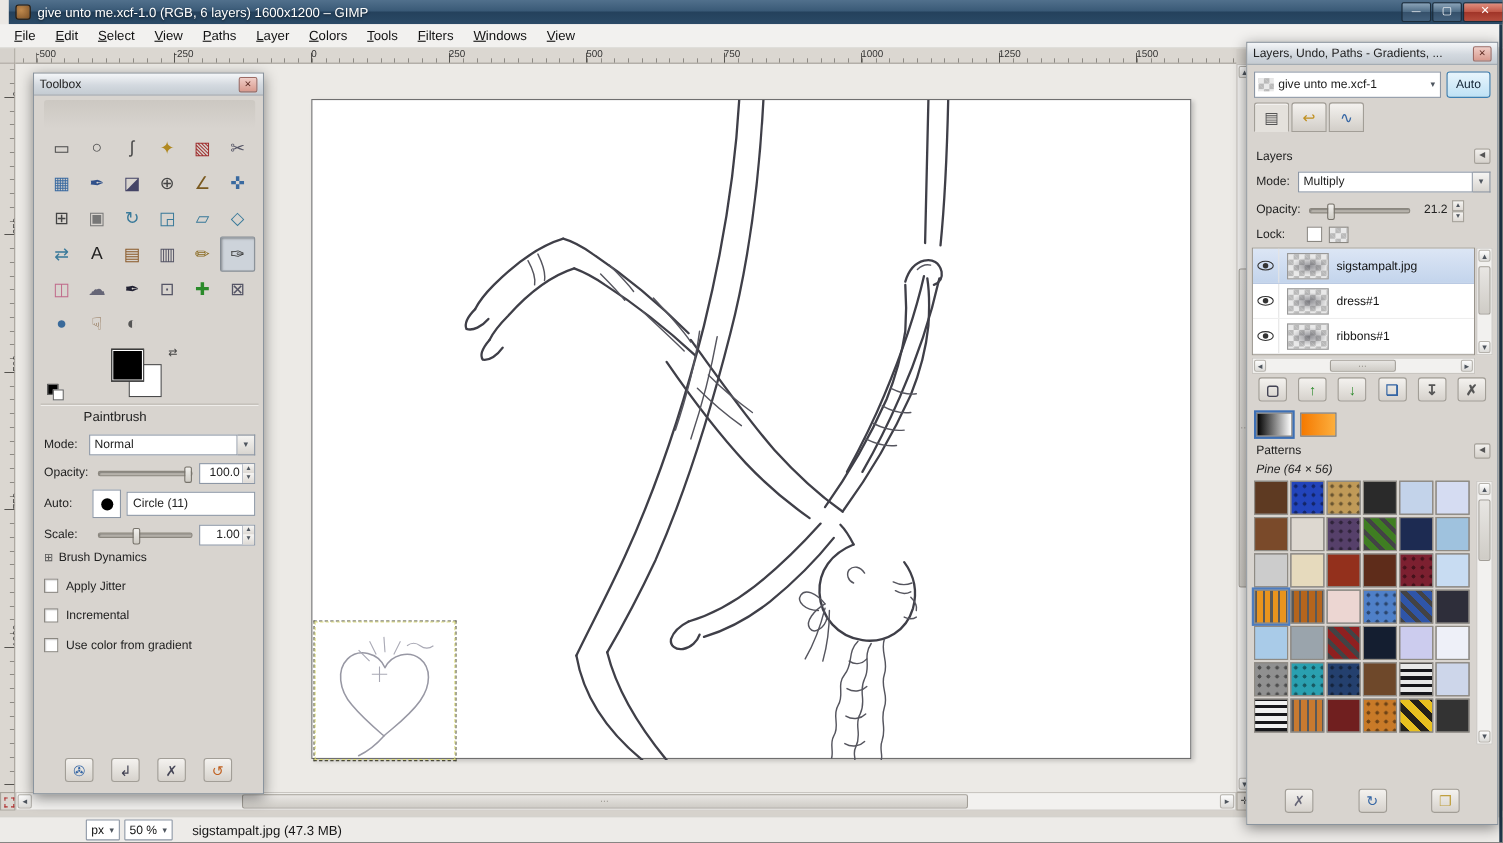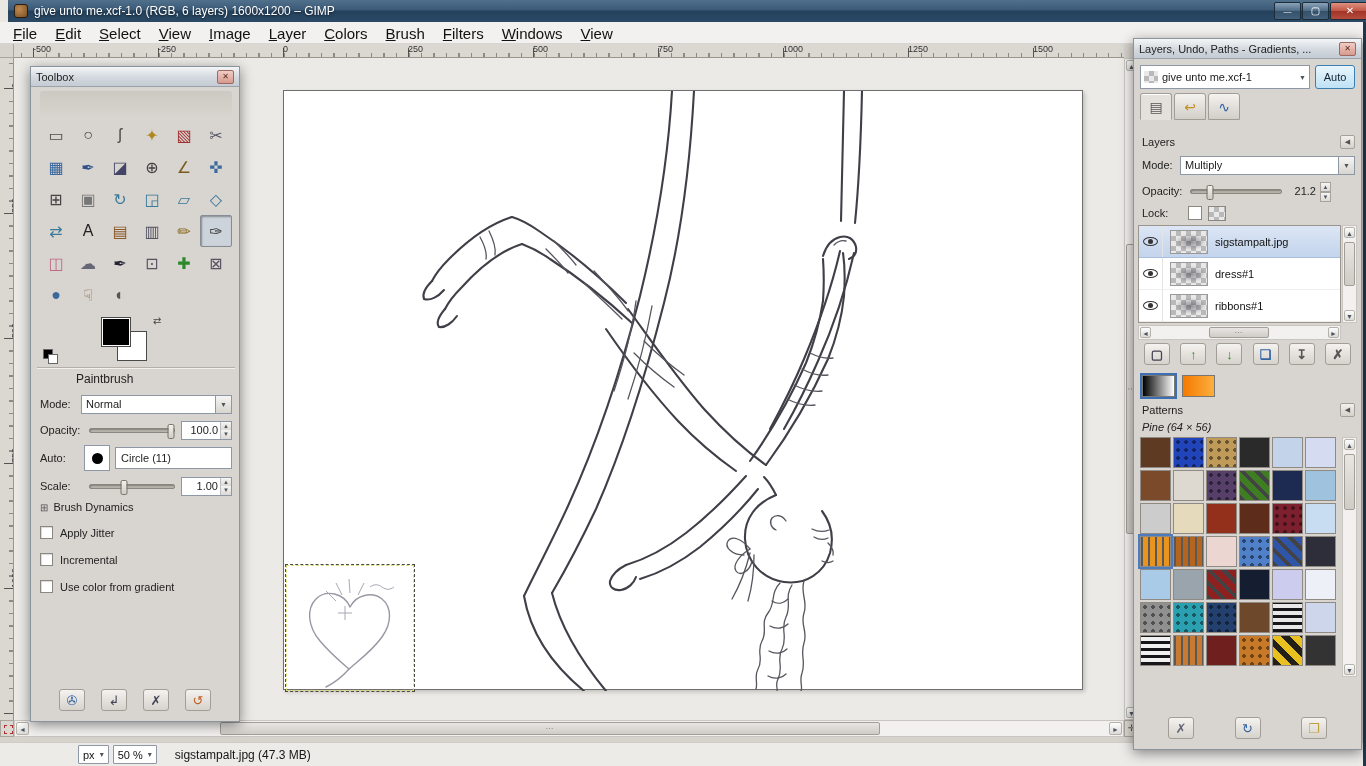--- a/index.html
+++ b/index.html
@@ -24,21 +24,21 @@
     color:#fff; font-size:10px; line-height:16px; text-align:center; }
   .wbtn.close { width:40px; background:linear-gradient(180deg,#e09080,#c05545 50%,#a03428 50%,#b54c3c); }
   .wbtn.min::after { content:"—"; font-size:8px; }
   .wbtn.max::after { content:"▢"; }
   .wbtn.close::after { content:"✕"; }
   .frame-right { position:absolute; right:0; top:22px; width:3px; height:744px; background:#21384c; z-index:2; }
   .menubar {
     position:absolute; left:0; top:22px; width:1366px; height:22px;
     background:#f2f1ef; border-bottom:1px solid #d8d6d2; display:flex; align-items:stretch; padding-left:4px;
   }
-  .mitem { padding:3px 9px 0 9px; font-size:15px; color:#111; }
+  .mitem { padding:3px 9px 0 9px; font-size:12px; color:#111; }
   .mitem::first-letter { text-decoration:underline; }
   
   .workarea { position:absolute; left:0; top:44px; width:1366px; height:698px; background:#d6d2cc; }
   .rcorner { position:absolute; left:0; top:0; width:14px; height:14px; background:#d6d2cc; border-right:1px solid #a9a49c; border-bottom:1px solid #a9a49c; }
   .hruler {
     position:absolute; left:14px; top:0; width:1110px; height:14px; background:#dbd7d1;
     border-bottom:1px solid #9a958d; overflow:hidden;
     background-image:
       repeating-linear-gradient(90deg,#55534f 0 1px, transparent 1px 125px),
       repeating-linear-gradient(90deg,#8d8a84 0 1px, transparent 1px 12.5px);
@@ -225,24 +225,24 @@
       <div class="wbtn close"></div>
     </div>
   </div>
   <div class="frame-right"></div>
 
   <div class="menubar">
       <div class="mitem">File</div>
       <div class="mitem">Edit</div>
       <div class="mitem">Select</div>
       <div class="mitem">View</div>
-      <div class="mitem">Image</div>
+      <div class="mitem">Paths</div>
       <div class="mitem">Layer</div>
       <div class="mitem">Colors</div>
-      <div class="mitem">Brush</div>
+      <div class="mitem">Tools</div>
       <div class="mitem">Filters</div>
       <div class="mitem">Windows</div>
       <div class="mitem">View</div>
     </div>
 
   <div class="workarea">
     <div class="rcorner"></div>
     <div class="hruler">
         <span class="hlab" style="left:19px">-500</span>
         <span class="hlab" style="left:144px">-250</span>

